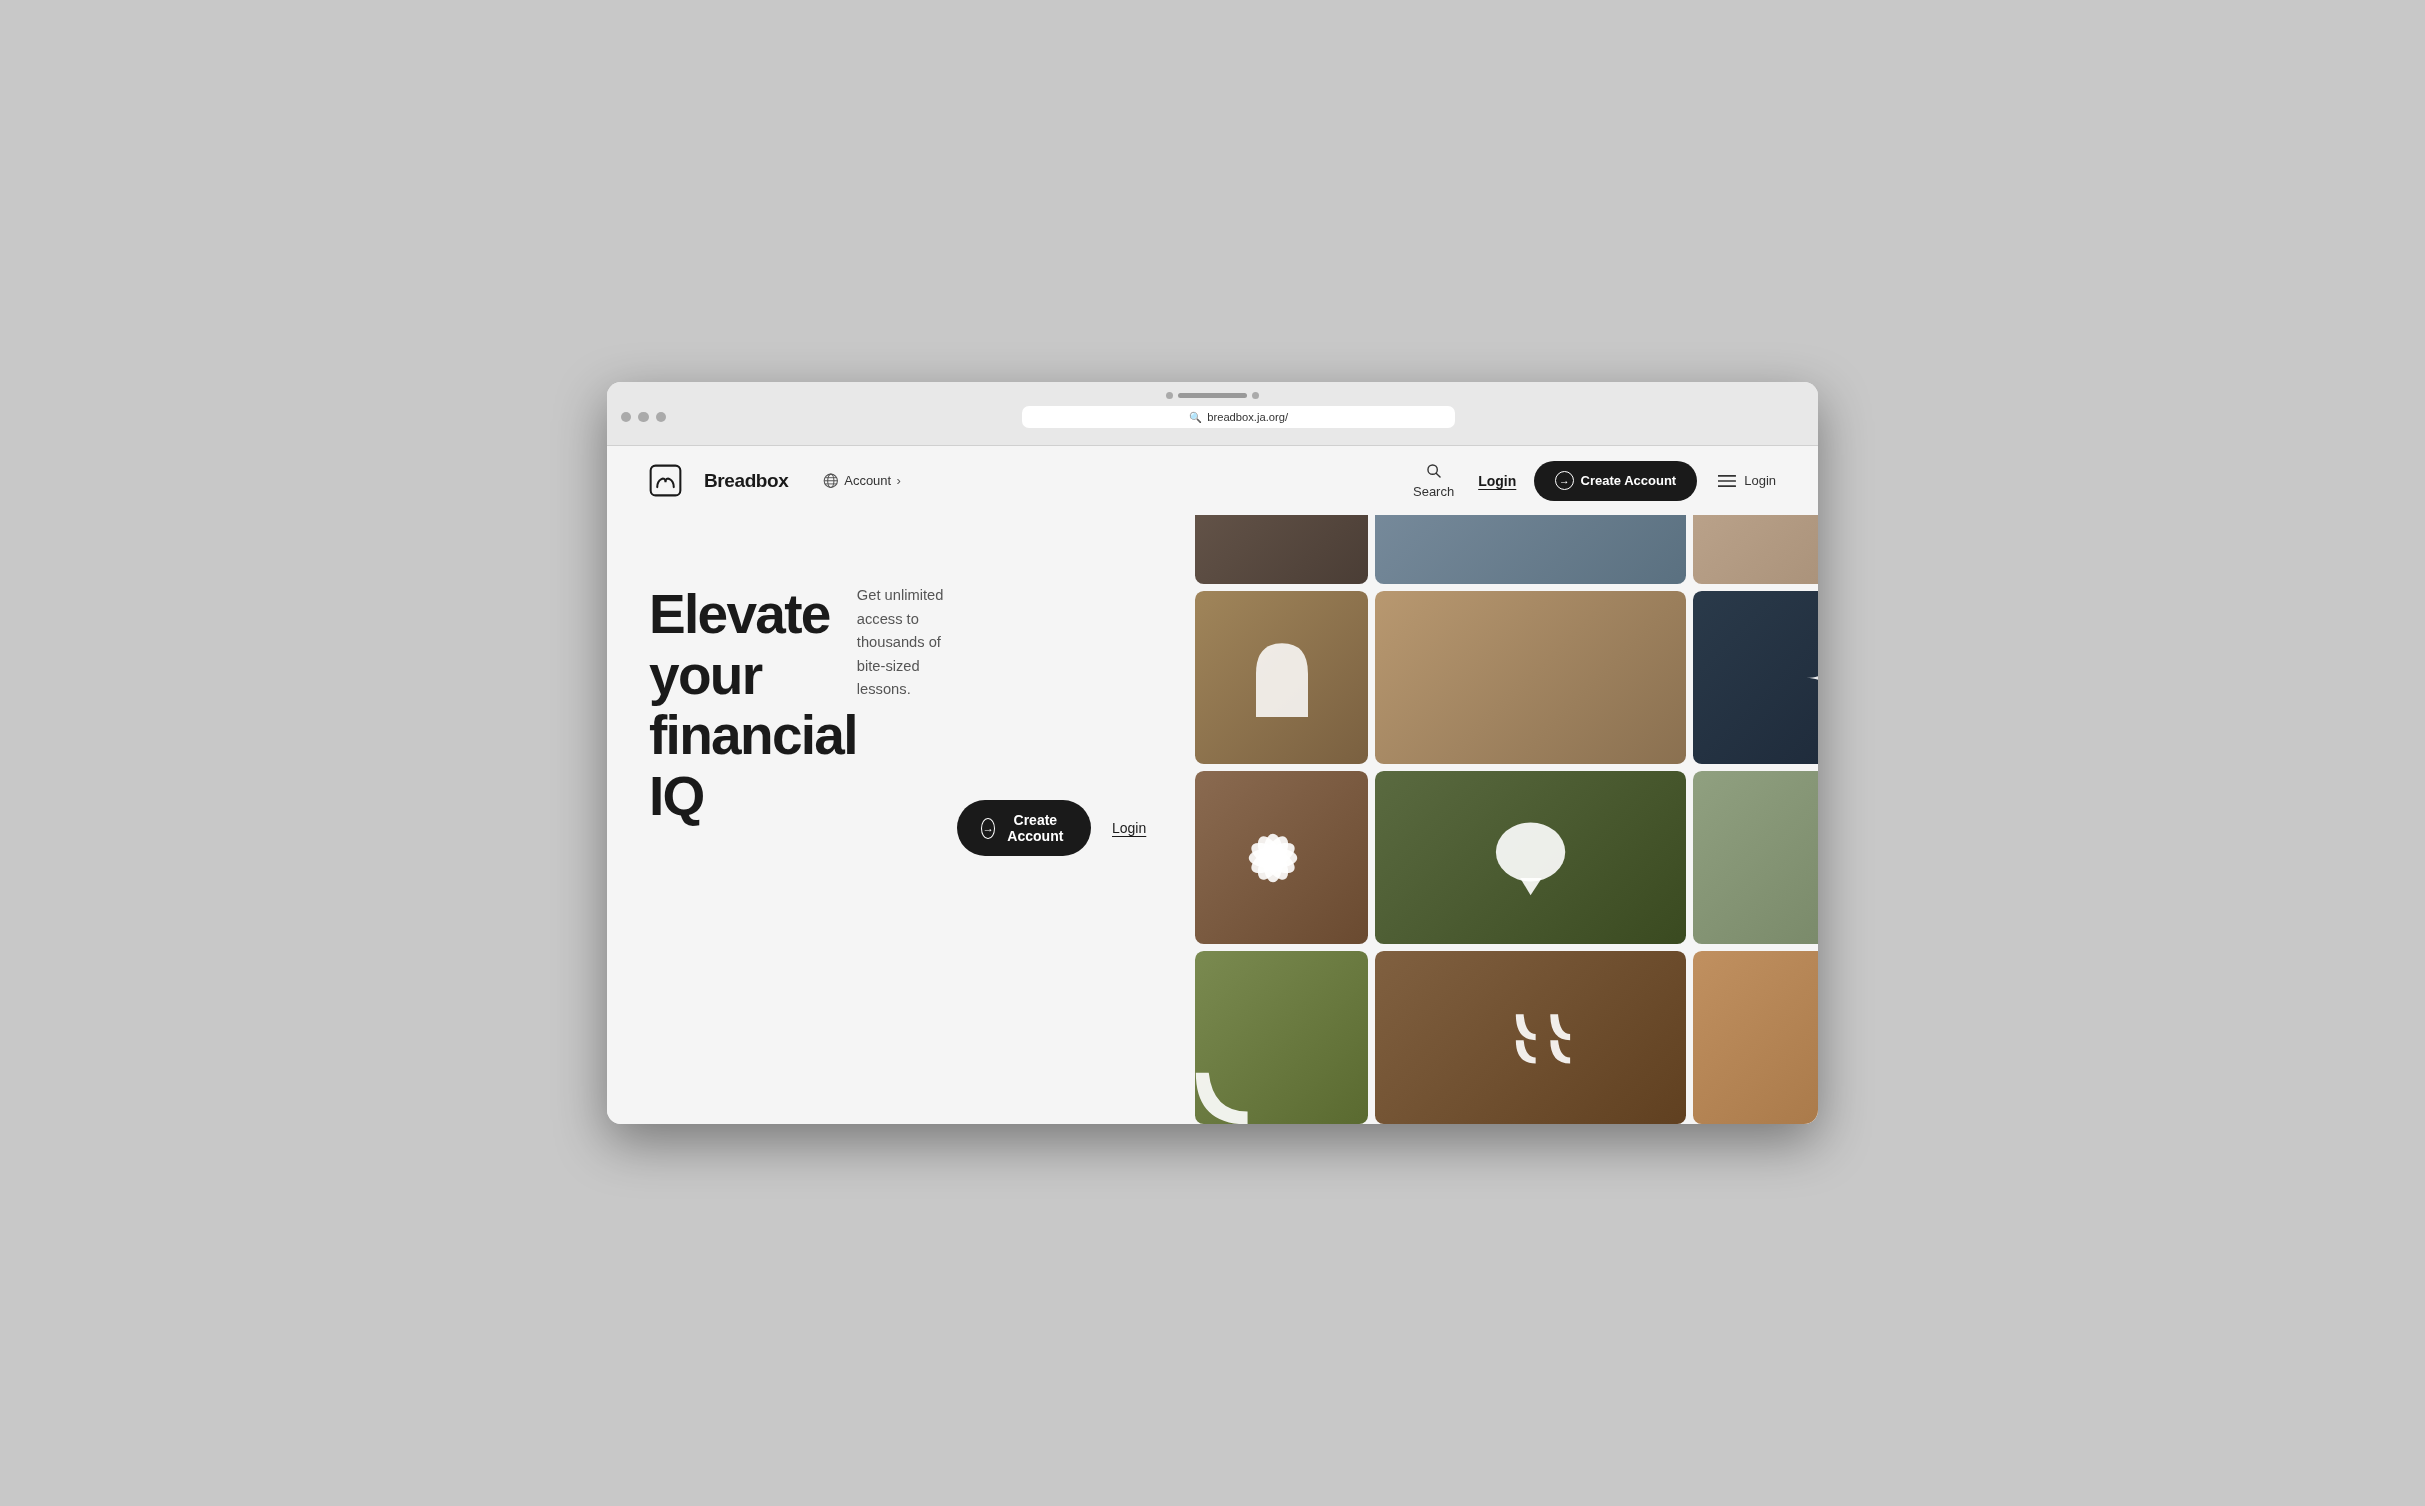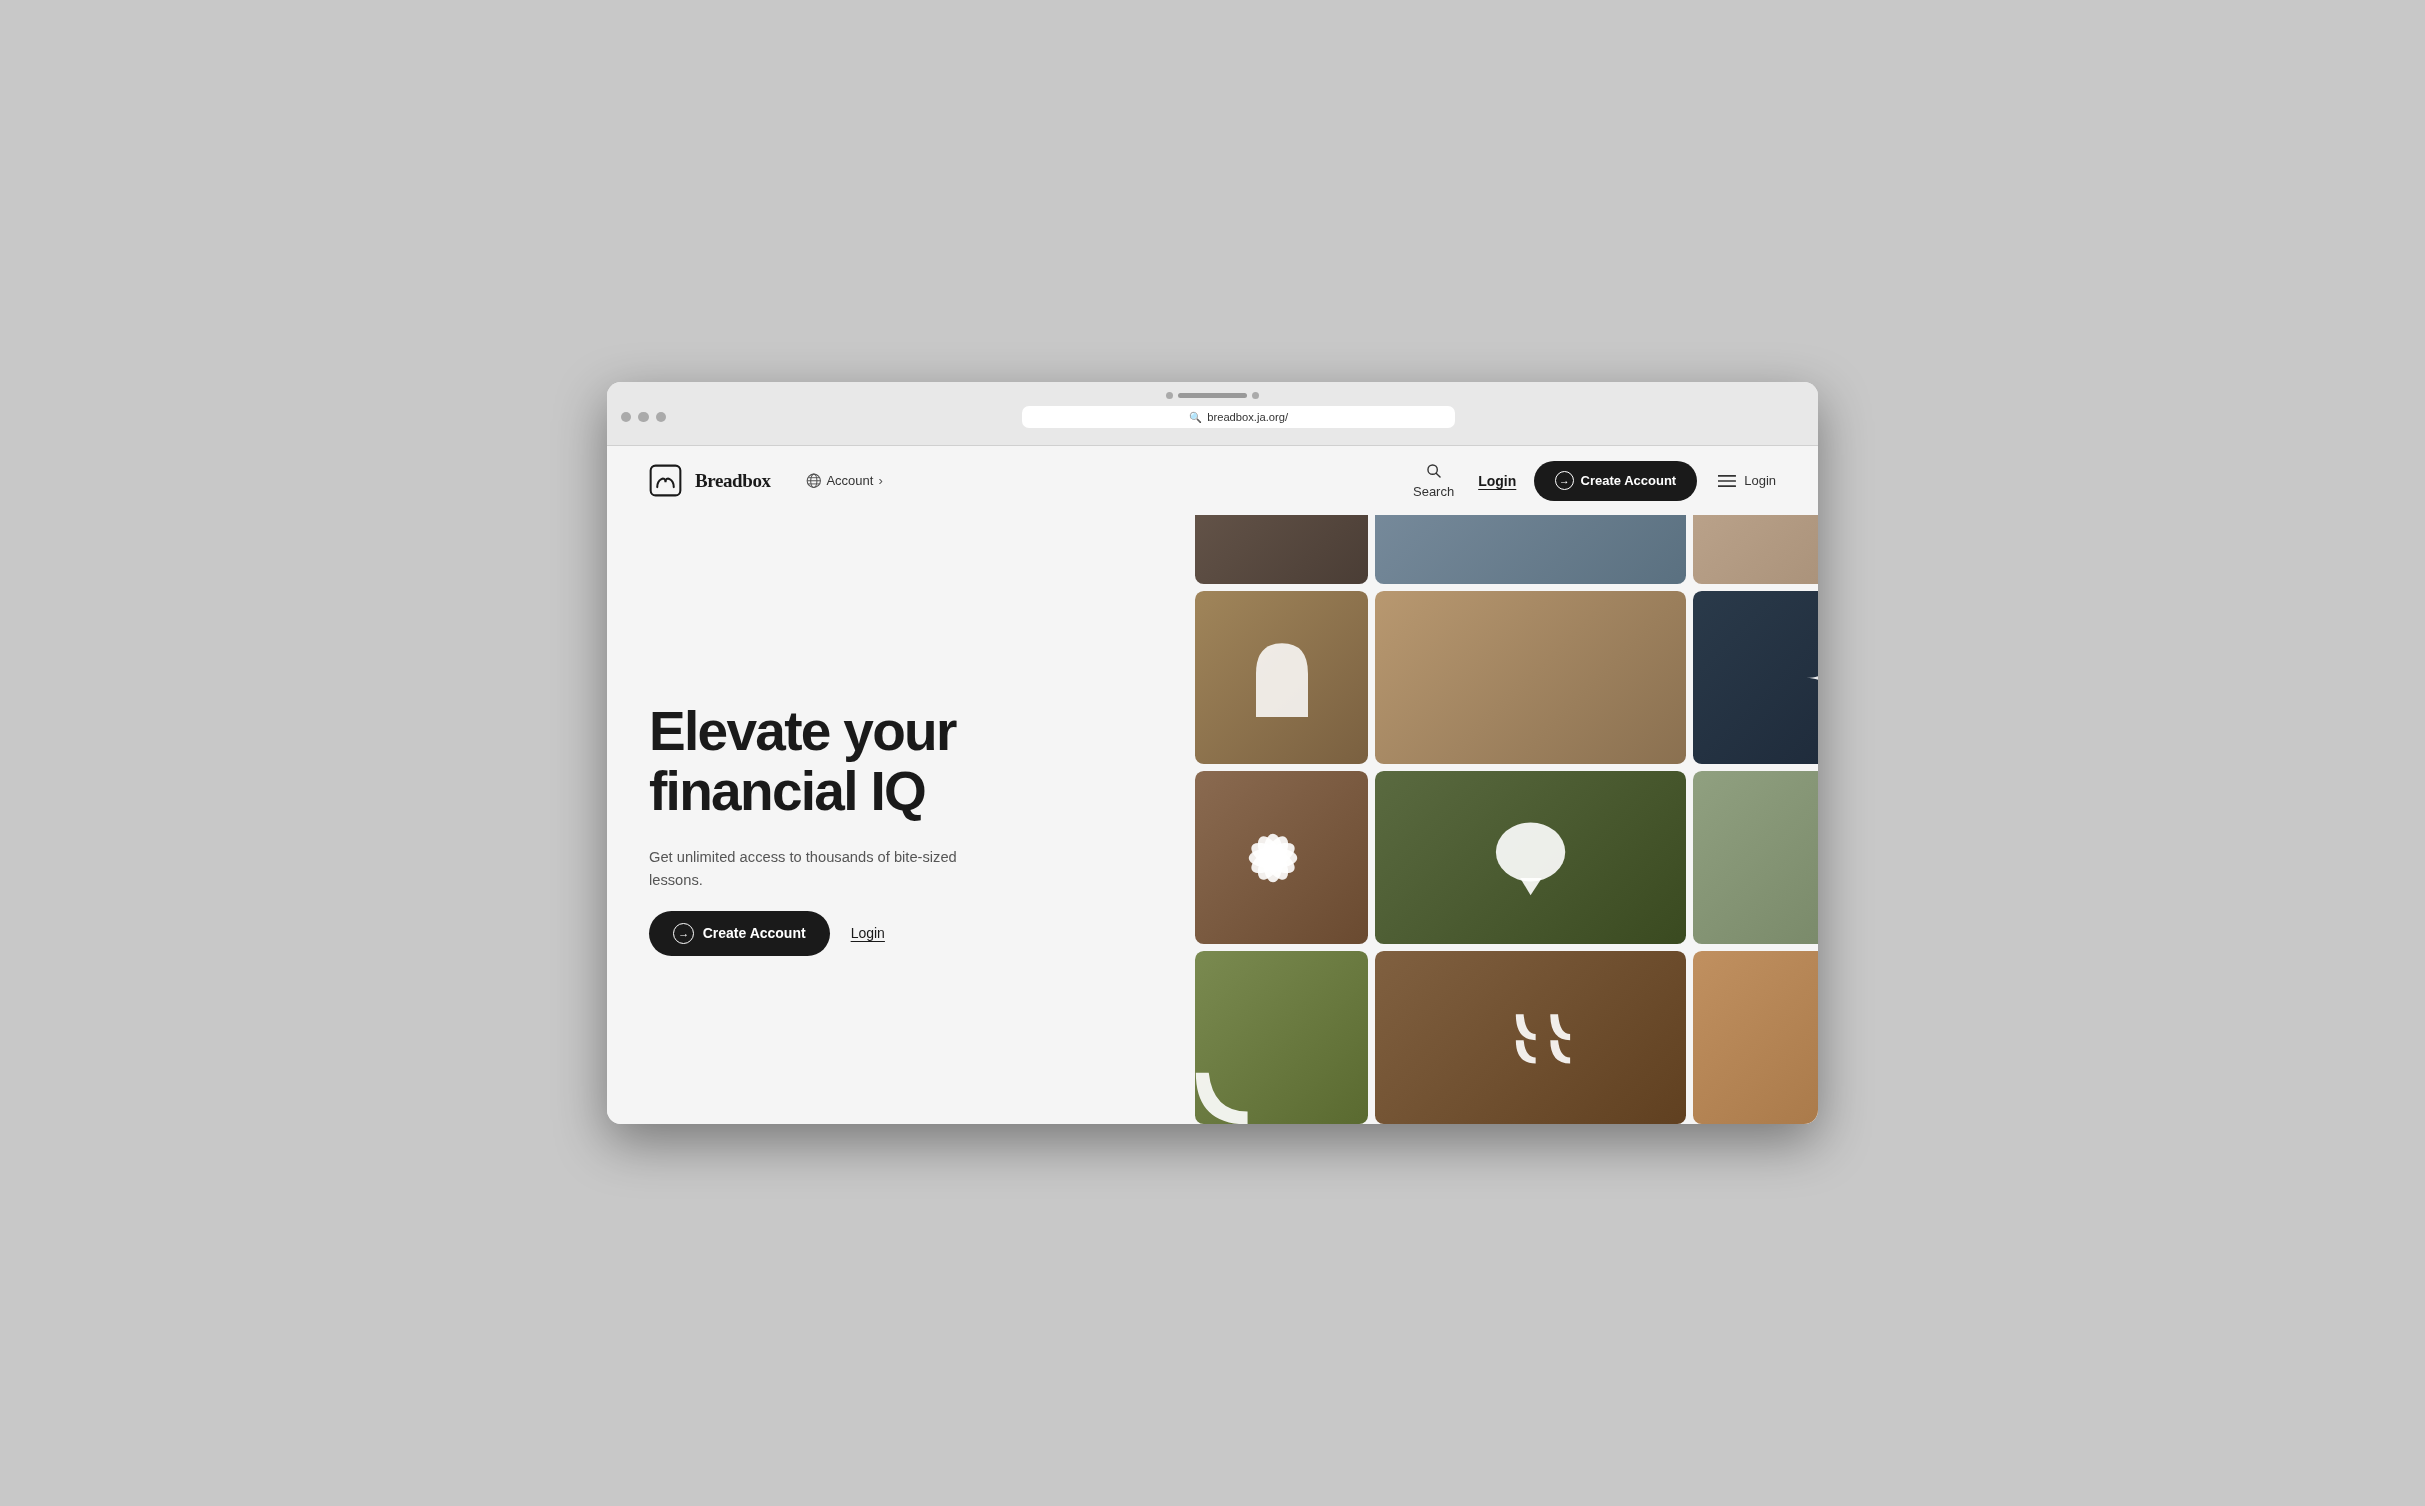--- a/index.html
+++ b/index.html
@@ -93,23 +93,22 @@
       height: 69px;
       background: #f5f5f5;
       position: relative;
       z-index: 10;
       border-bottom: none;
     }
 
     .logo-area {
       display: flex;
       align-items: center;
-      gap: 13px;
+      gap: 22px;
       margin-right: 21px;
-      font-family: Liberation Serif, serif;
     }
 
     .logo-icon {
       width: 33px;
       height: 33px;
     }
 
     .logo-text {
       font-size: 19px;
       font-weight: 700;
@@ -193,21 +192,21 @@
       display: flex;
       height: calc(100% - 69px);
       min-height: 536px;
     }
 
     
     .hero-left {
       width: 48%;
       padding: 69px 42px 52px;
       display: flex;
-      flex-direction: column;
+      flex-direction: row;
       justify-content: center;
     }
 
     .hero-title {
       font-size: 55px;
       font-weight: 800;
       color: #1a1a1a;
       line-height: 1.1;
       letter-spacing: -1.7px;
       margin-bottom: 24px;

